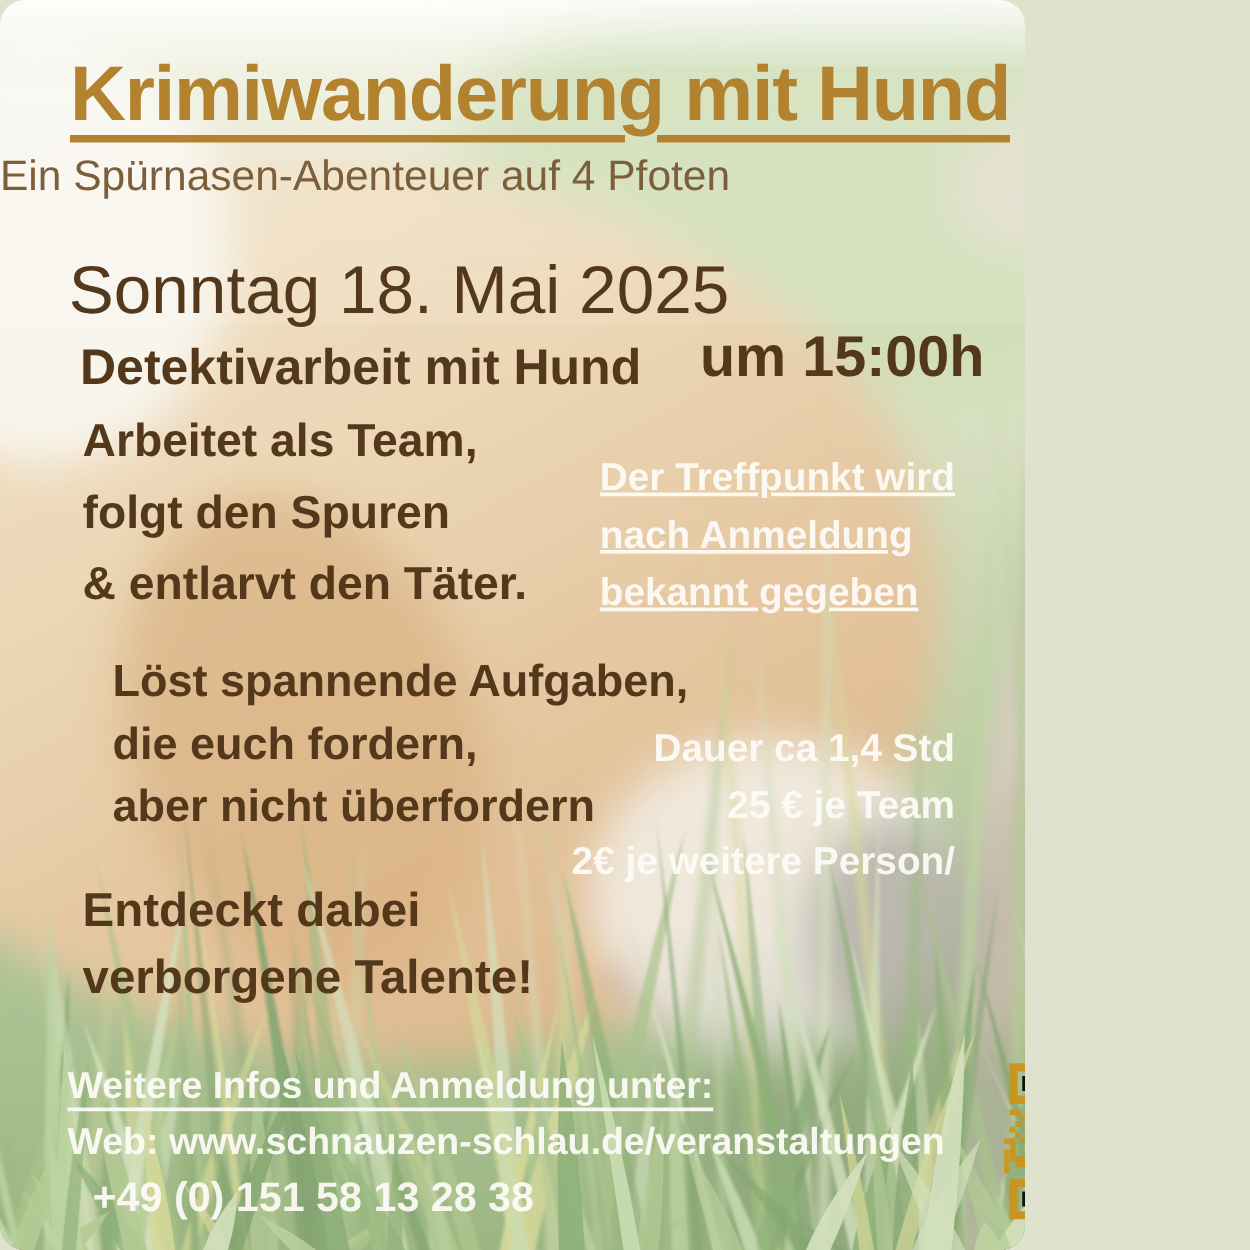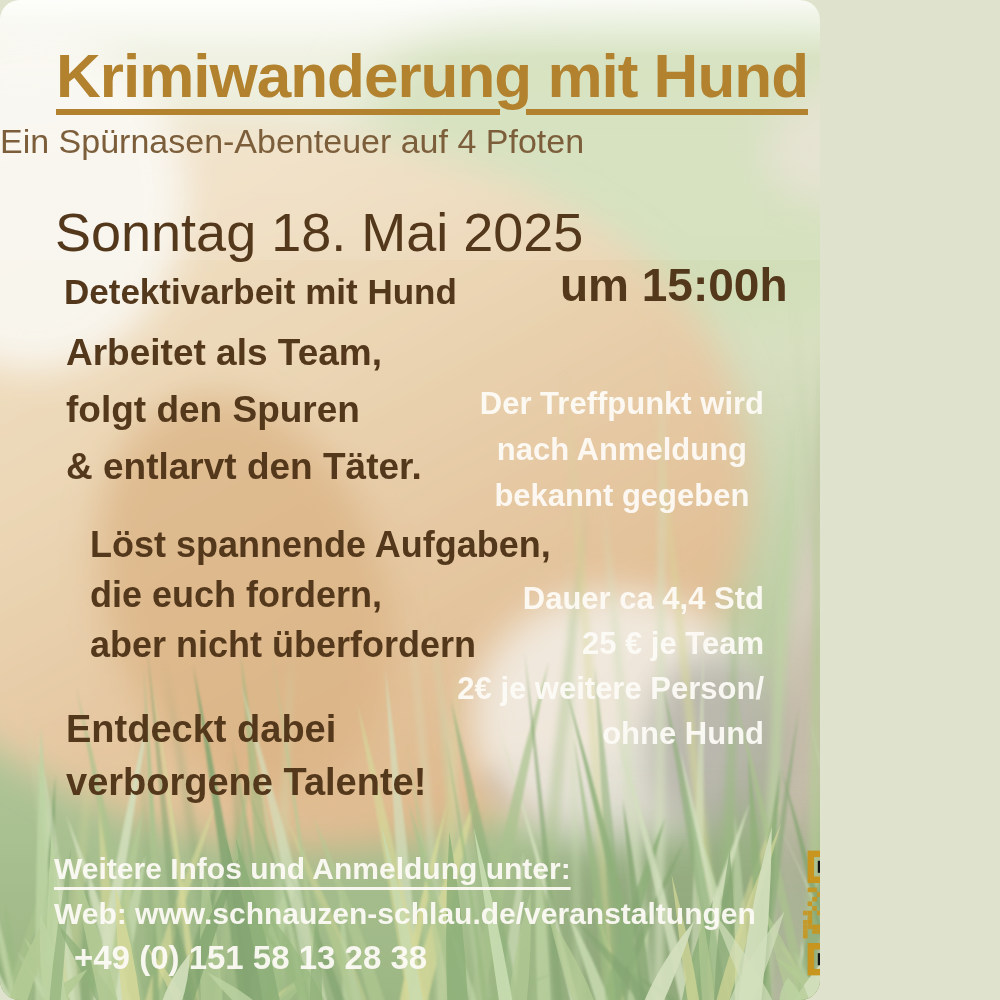--- a/index.html
+++ b/index.html
@@ -9,24 +9,24 @@
   .bg{position:absolute;left:0;top:0;width:1000px;height:1000px;z-index:0;}
   .txt{position:absolute;z-index:5;white-space:nowrap;}
   .gold{color:#b2822f;}
   .brown{color:#7c5e3b;}
   .dark{color:#54381c;}
   .white{color:rgba(253,251,246,0.94);}
   .flyer-title{left:56px;top:40px;font-size:62px;font-weight:700;letter-spacing:-1px;
       text-decoration:underline;text-decoration-thickness:6px;text-underline-offset:12px;}
   .subtitle{left:0;top:122px;width:1000px;text-align:left;font-size:34px;font-weight:400;}
   .date{left:55px;top:181px;font-size:54px;font-weight:400;margin-top:20px;}
-  .activity{left:64px;top:272px;font-size:35px;font-weight:700;}
+  .activity{left:64px;top:272px;font-size:40px;font-weight:700;}
   .time{left:560px;top:258px;font-size:46px;font-weight:700;}
   .team{left:66px;top:324px;font-size:37px;font-weight:700;line-height:57px;}
-  .meeting{right:56px;top:381px;font-size:31px;font-weight:700;line-height:46px;text-align:center;}
+  .meeting{right:56px;top:359px;font-size:31px;font-weight:700;line-height:46px;text-align:left;text-decoration:underline;}
   .tasks{left:90px;top:520px;width:540px;text-align:left;font-size:36px;font-weight:700;line-height:50px;}
   .pricing{right:56px;top:576px;font-size:31px;font-weight:700;line-height:45px;text-align:right;}
   .talents{left:66px;top:703px;font-size:38px;font-weight:700;line-height:53px;}
   .contact-h{left:54px;top:852px;font-size:30px;font-weight:700;
       text-decoration:underline;text-decoration-thickness:3px;text-underline-offset:8px;}
   .web{left:54px;top:897px;font-size:30px;font-weight:700;}
   .phone{left:54px;top:939px;font-size:33px;font-weight:700;margin-left:20px;}
   .paw{position:absolute;left:832px;top:60px;width:150px;height:190px;z-index:4;transform:rotate(10deg);}
   .qr{position:absolute;left:803px;top:846px;width:134px;height:134px;z-index:4;}
 </style>
@@ -563,24 +563,23 @@
     <div>bekannt gegeben</div>
   </div>
 
   <div class="txt dark tasks">
     <div>Löst spannende Aufgaben,</div>
     <div>die euch fordern,</div>
     <div>aber nicht überfordern</div>
   </div>
 
   <div class="txt white pricing">
-    <div>Dauer ca 4,4 Std</div>
+    <div>Dauer ca 1,4 Std</div>
     <div>25 € je Team</div>
     <div>2€ je weitere Person/</div>
-    <div>ohne Hund</div>
   </div>
 
   <div class="txt dark talents">
     <div>Entdeckt dabei</div>
     <div>verborgene Talente!</div>
   </div>
 
   <div class="txt white contact-h">Weitere Infos und Anmeldung unter:</div>
   <div class="txt white web">Web: www.schnauzen-schlau.de/veranstaltungen</div>
   <div class="txt white phone">+49 (0) 151 58 13 28 38</div>

